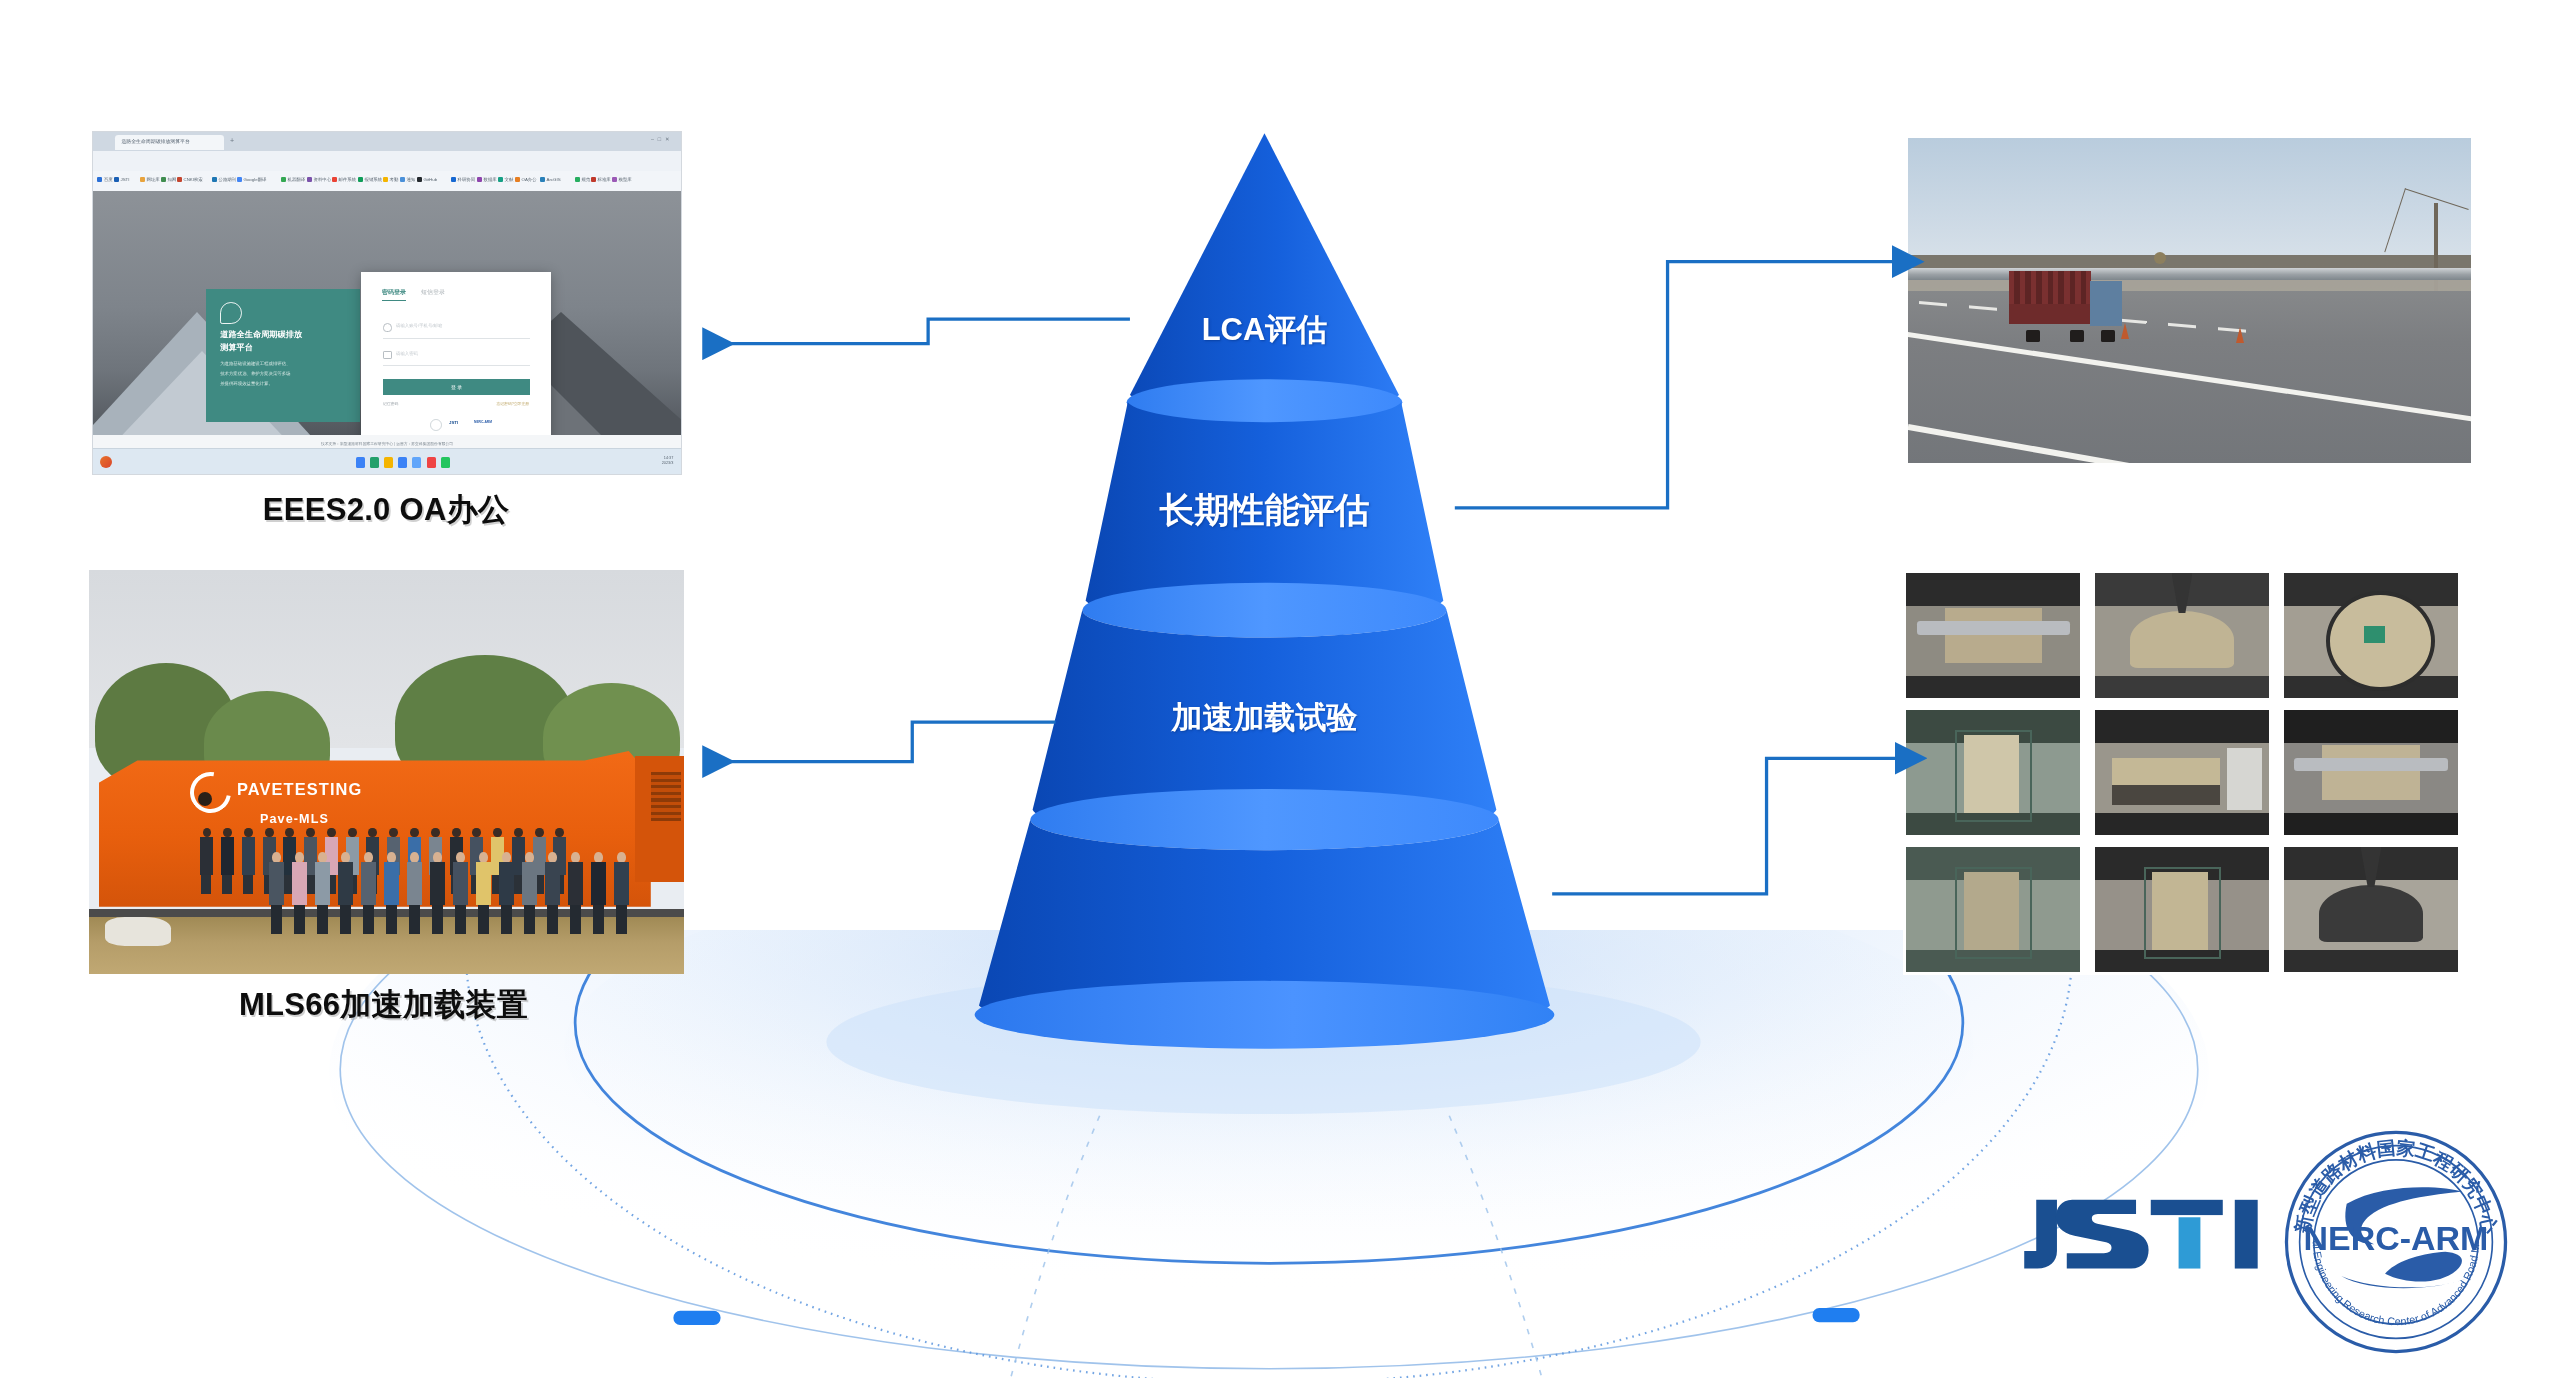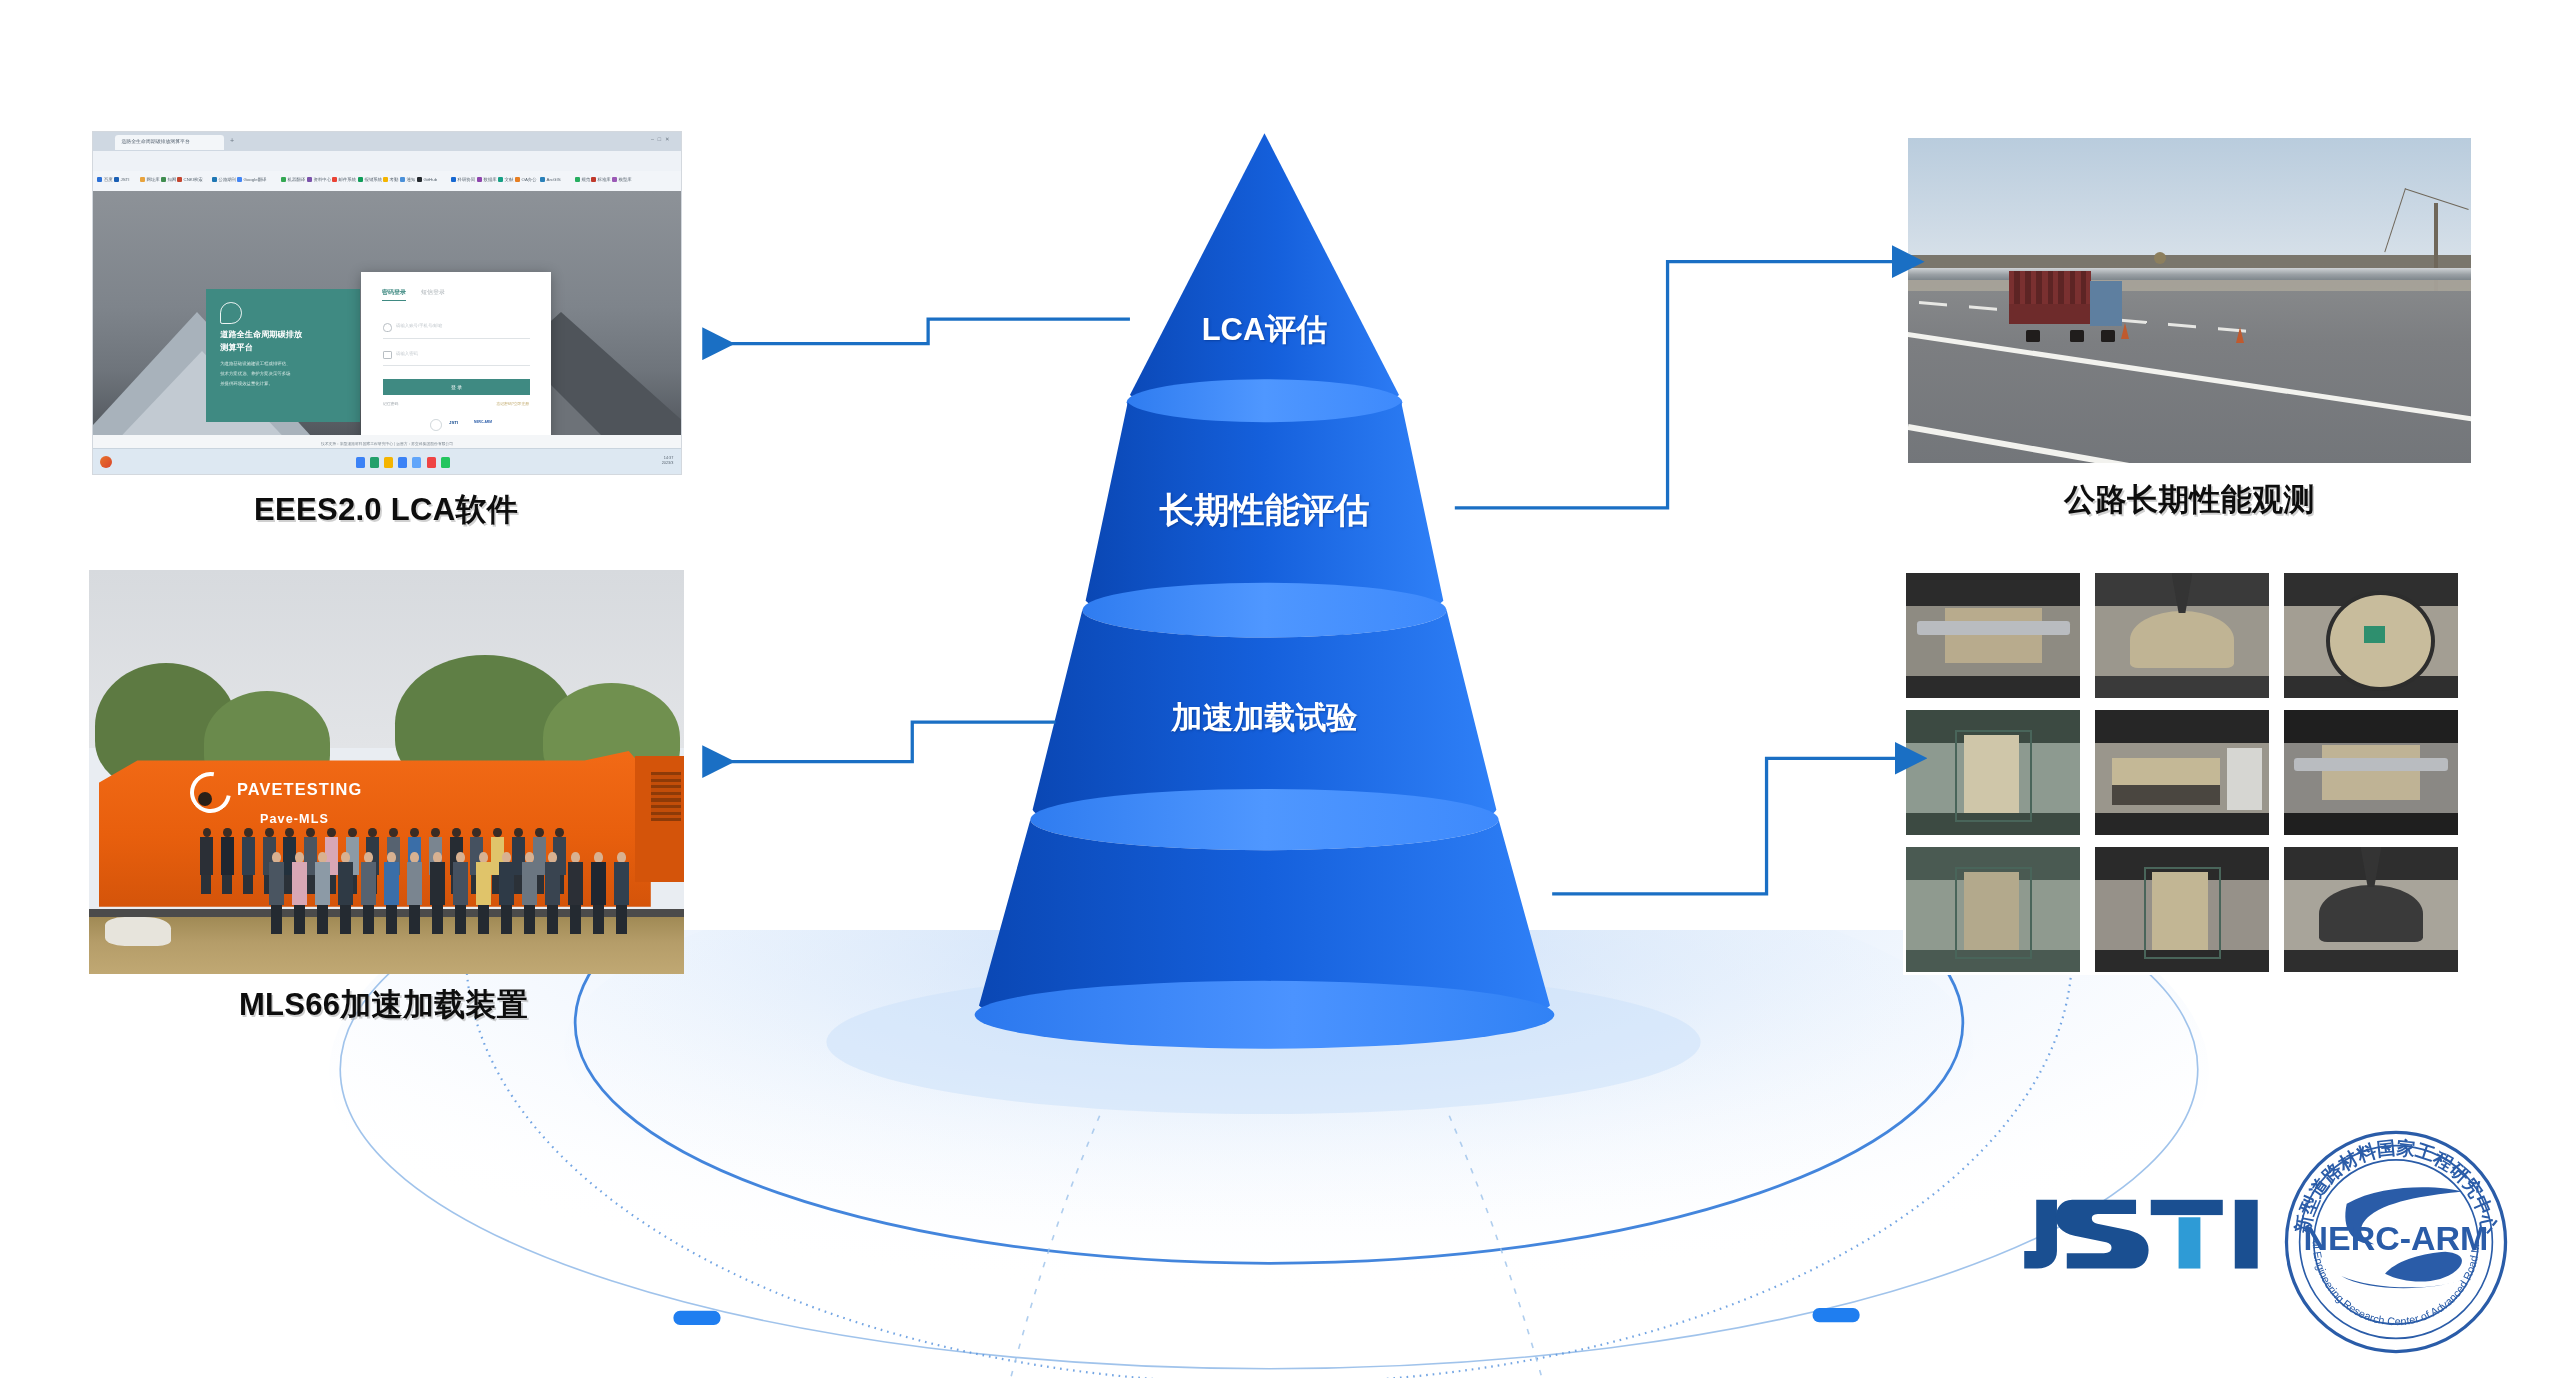--- a/index.html
+++ b/index.html
@@ -319,21 +319,21 @@
         <div class="tb-ico" style="left:291px;background:#f4b400;"></div>
         <div class="tb-ico" style="left:305px;background:#3b82f6;"></div>
         <div class="tb-ico" style="left:319px;background:#60a5fa;"></div>
         <div class="tb-ico" style="left:334px;background:#ef4444;"></div>
         <div class="tb-ico" style="left:348px;background:#22c55e;"></div>
         <div style="position:absolute;right:7.7px;top:6.6px;font-size:3.8px;color:#5a6672;text-align:right;line-height:1.5;">14:37<br>2023/3</div>
       </div>
     </div>
   </div>
 
-  <div class="caption" style="left:92px;top:489px;width:588px;font-size:31px;z-index:10;">EEES2.0 LCA软件</div>
+  <div class="caption" style="left:92px;top:489px;width:588px;font-size:31px;z-index:10;">EEES2.0 OA办公</div>
 
   <div class="photo" style="left:1908px;top:138px;width:563px;height:325px;z-index:5;">
     <div class="inner">
       <div class="hw-sky"></div>
 
       <div style="position:absolute;left:0;right:0;top:36%;height:12%;background:#6a6356;opacity:.85;"></div>
       <div class="hw-tree" style="right:33px;top:20%;width:4.4px;height:104px;background:#6f675a;border-radius:0;"></div>
       <div class="hw-tree" style="right:11px;top:18%;width:66px;height:66px;background:transparent;
                   border-top:1.6px solid #6f675a;border-left:1.6px solid #6f675a;transform:rotate(18deg);border-radius:0;"></div>
 
@@ -354,21 +354,20 @@
       <div class="hw-wheel" style="left:162px;top:59%;width:14.2px;height:12px;"></div>
       <div class="hw-wheel" style="left:193px;top:59%;width:14.2px;height:12px;"></div>
 
       <div class="hw-cone" style="left:213px;top:57%;border-left:4.4px solid transparent;border-right:4.4px solid transparent;border-bottom:16.4px solid #c05a2e;"></div>
       <div class="hw-cone" style="left:328px;top:58%;border-left:4.4px solid transparent;border-right:4.4px solid transparent;border-bottom:16.4px solid #c05a2e;"></div>
 
       <div style="position:absolute;left:246px;top:35%;width:12px;height:12px;border-radius:50%;background:#8d7f5e;"></div>
     </div>
   </div>
 
-  <div class="caption" style="left:1908px;top:479px;width:563px;font-size:31px;z-index:10;">公路长期性能观测</div>
 
   <div class="photo" style="left:89px;top:570px;width:595px;height:404px;z-index:5;">
     <div class="inner">
       <div class="ml-sky"></div>
 
       <div class="ml-tree" style="left:5.5px;top:23%;width:142px;height:126px;background:#5d7a42;"></div>
       <div class="ml-tree" style="left:115px;top:30%;width:126px;height:104px;background:#6a8a4c;"></div>
       <div class="ml-tree" style="left:306px;top:21%;width:180px;height:137px;background:#5f7f45;"></div>
       <div class="ml-tree" style="left:454px;top:28%;width:137px;height:109px;background:#70904f;"></div>
 

